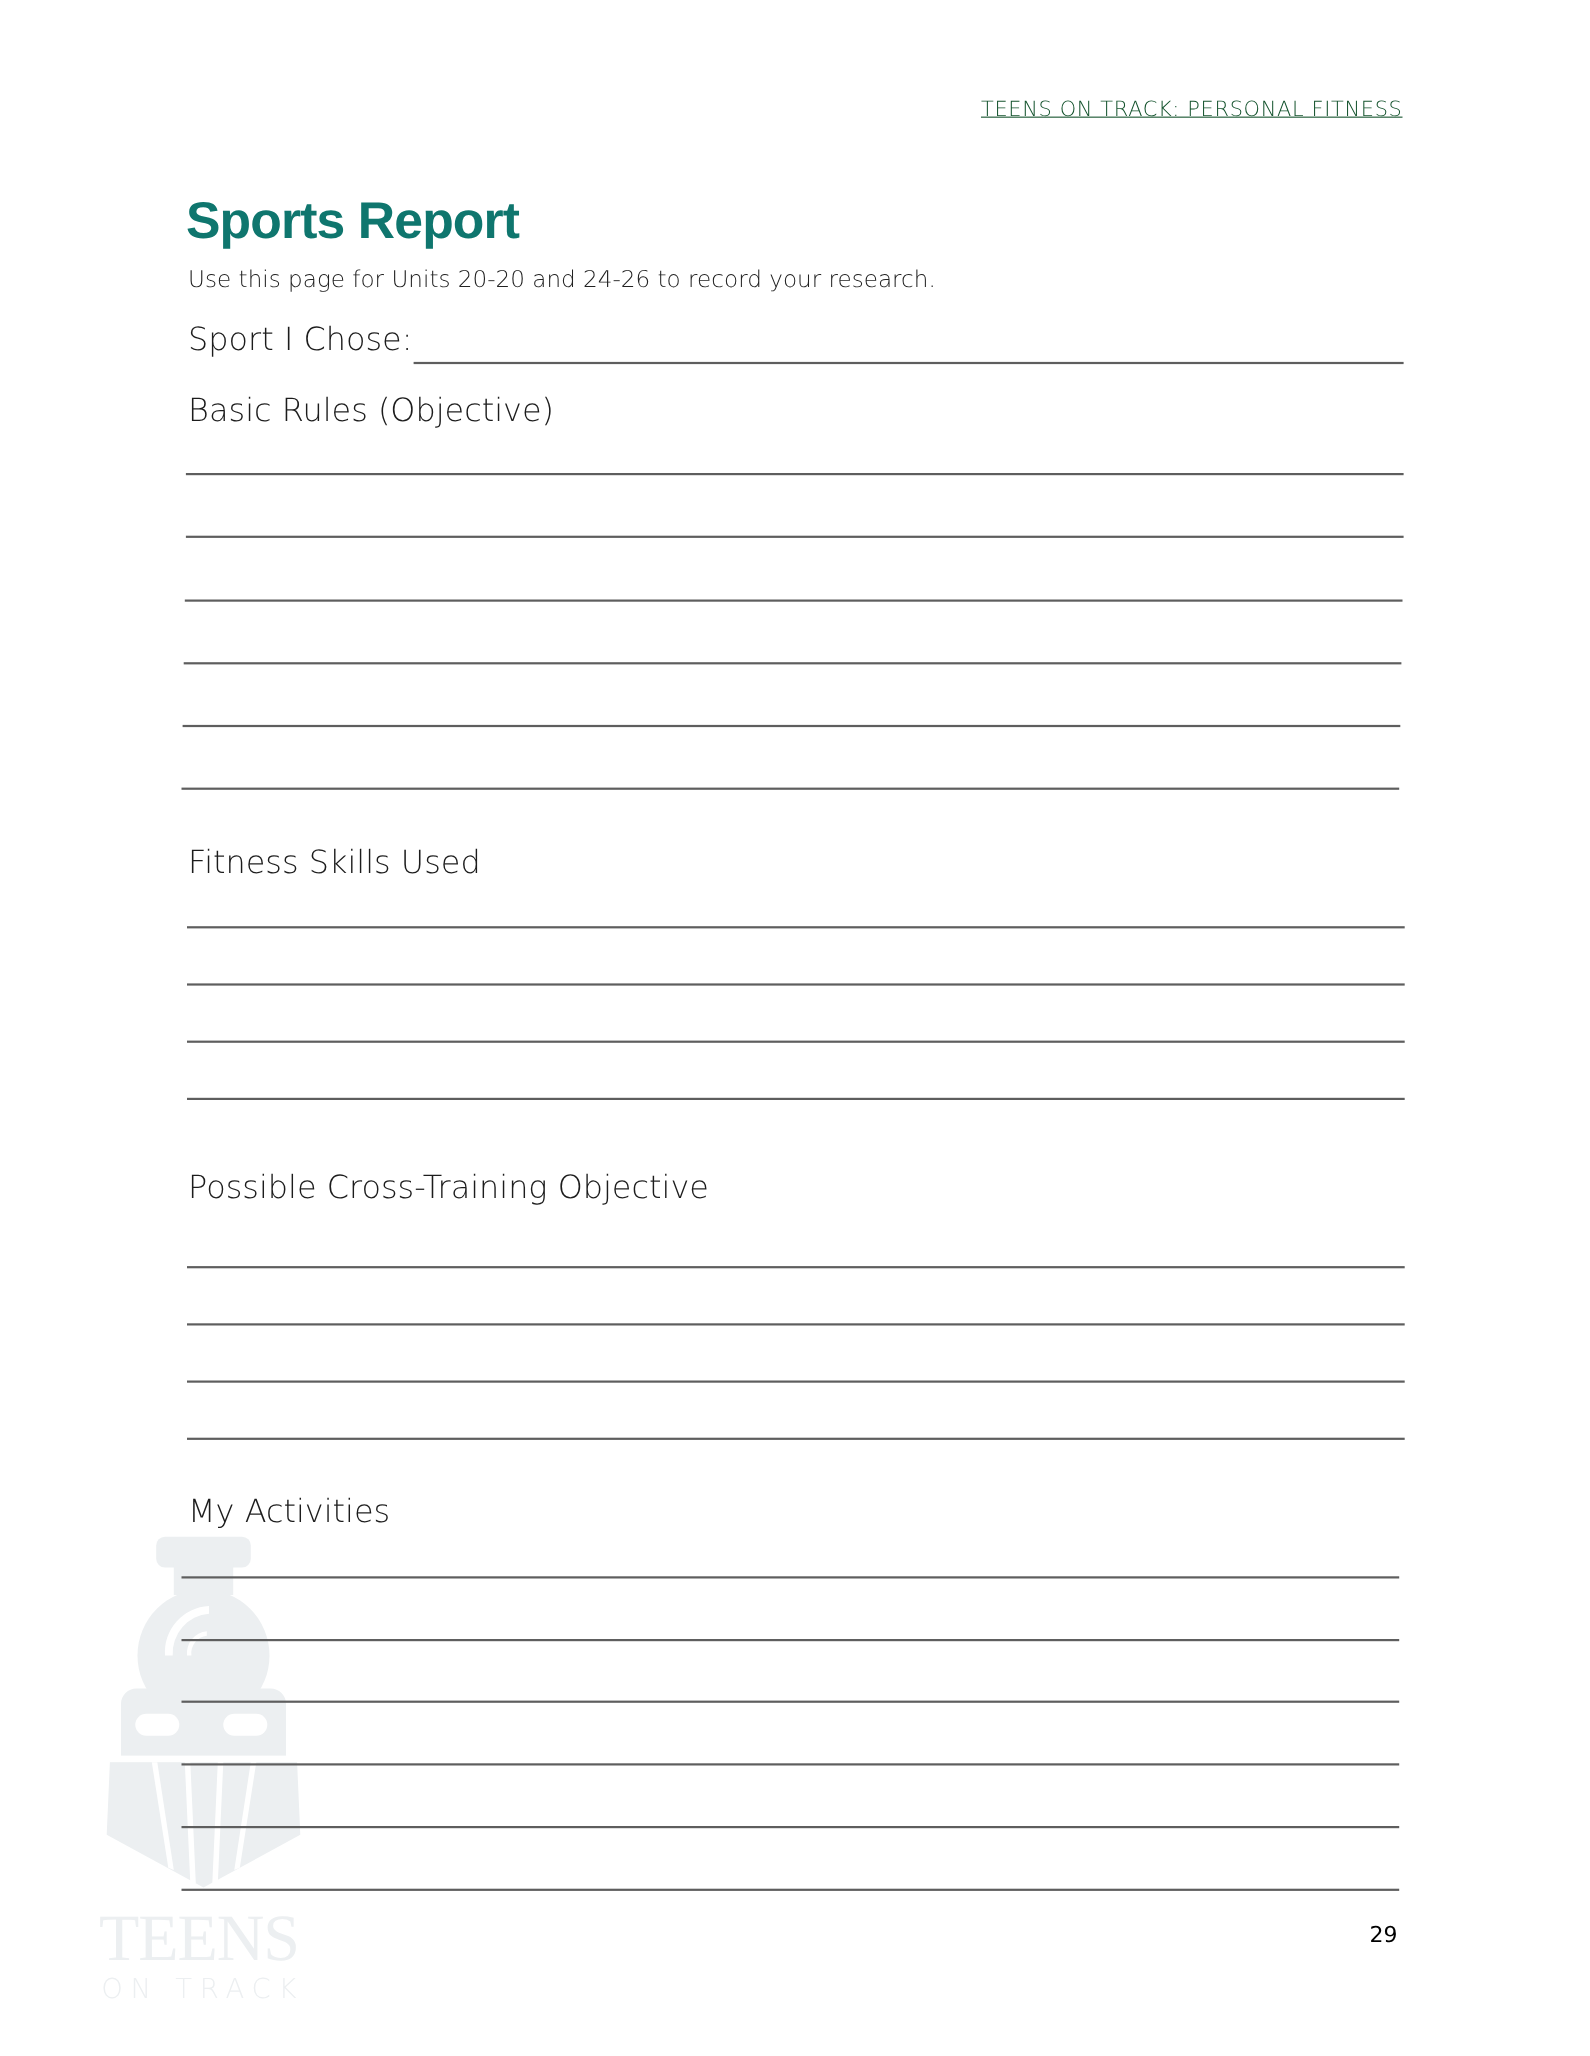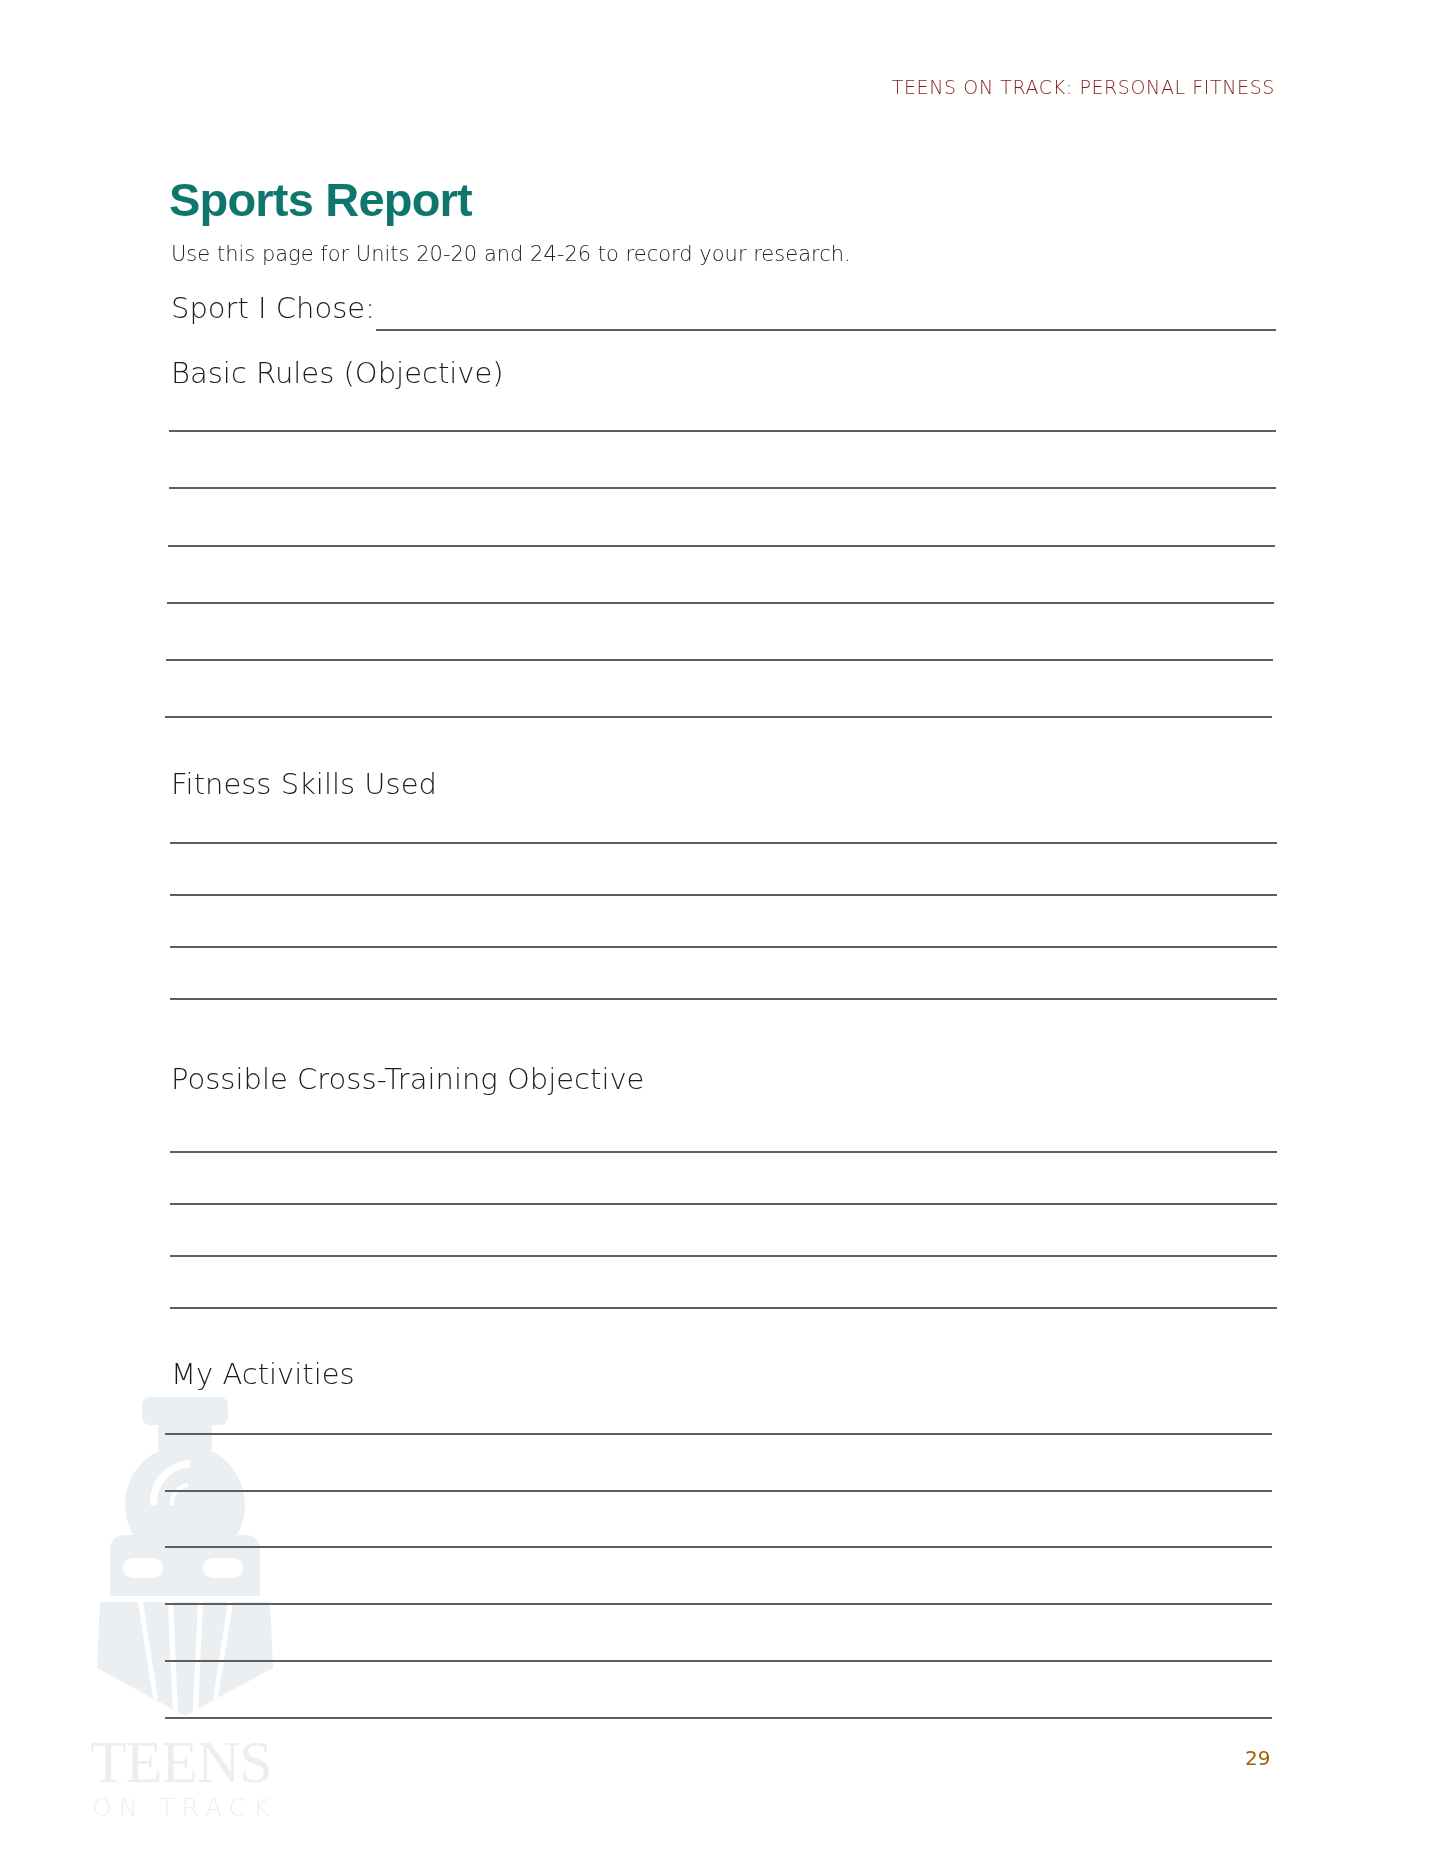--- a/index.html
+++ b/index.html
@@ -2,23 +2,24 @@
 <html><head>
   <meta charset="utf-8">
   <style>
     html, body { margin: 0; padding: 0; background: #ffffff; }
     body {
       width: 1445px; height: 1869px; position: relative; overflow: hidden;
       font-family: "DejaVu Sans", sans-serif; color: #1a1a1a;
     }
     .abs { position: absolute; }
     .header {
-      right: 170px; top: 76px; font-size: 19px; letter-spacing: 0.6px;
-      font-weight: 300; color: #7f1d1d; white-space: nowrap;
+      right: 170px; top: 88px; font-size: 19px; letter-spacing: 0.6px;
+      font-weight: 300; color: #14532d; white-space: nowrap;
       font-family: "DejaVu Sans", sans-serif;
+      text-decoration: underline;
     }
     .title {
       left: 169px; top: 172px; font-family: "Liberation Sans", sans-serif;
       font-weight: 700; font-size: 47px; letter-spacing: -0.8px; color: #0f766e;
       white-space: nowrap;
     }
     .subtitle {
       left: 171px; top: 242px; font-size: 21px; color: #222; white-space: nowrap;
       font-weight: 300;
     }
@@ -31,21 +32,21 @@
       left: 90px; top: 1732px; font-family: "Liberation Serif", serif;
       font-size: 60px; color: #eceff1; letter-spacing: -1px; white-space: nowrap;
       line-height: 1;
     }
     .wm-text-2 {
       left: 92px; top: 1795px; font-family: "DejaVu Sans", sans-serif;
       font-size: 25px; color: #eceff1; letter-spacing: 7px; white-space: nowrap;
       font-weight: 300; line-height: 1;
     }
     .page-num {
-      left: 1245px; top: 1746px; font-size: 20px; color: #a16207; white-space: nowrap;
+      left: 1245px; top: 1746px; font-size: 20px; color: #000000; white-space: nowrap;
     }
   </style>
 </head>
 <body>
 
 <svg class="abs watermark" width="1445" height="1869" viewBox="0 0 1445 1869" style="z-index:0;">
   <g fill="#eceff1">
 
     <rect x="142" y="1397" width="86" height="28" rx="8"></rect>
     <rect x="158" y="1420" width="54" height="30"></rect>

